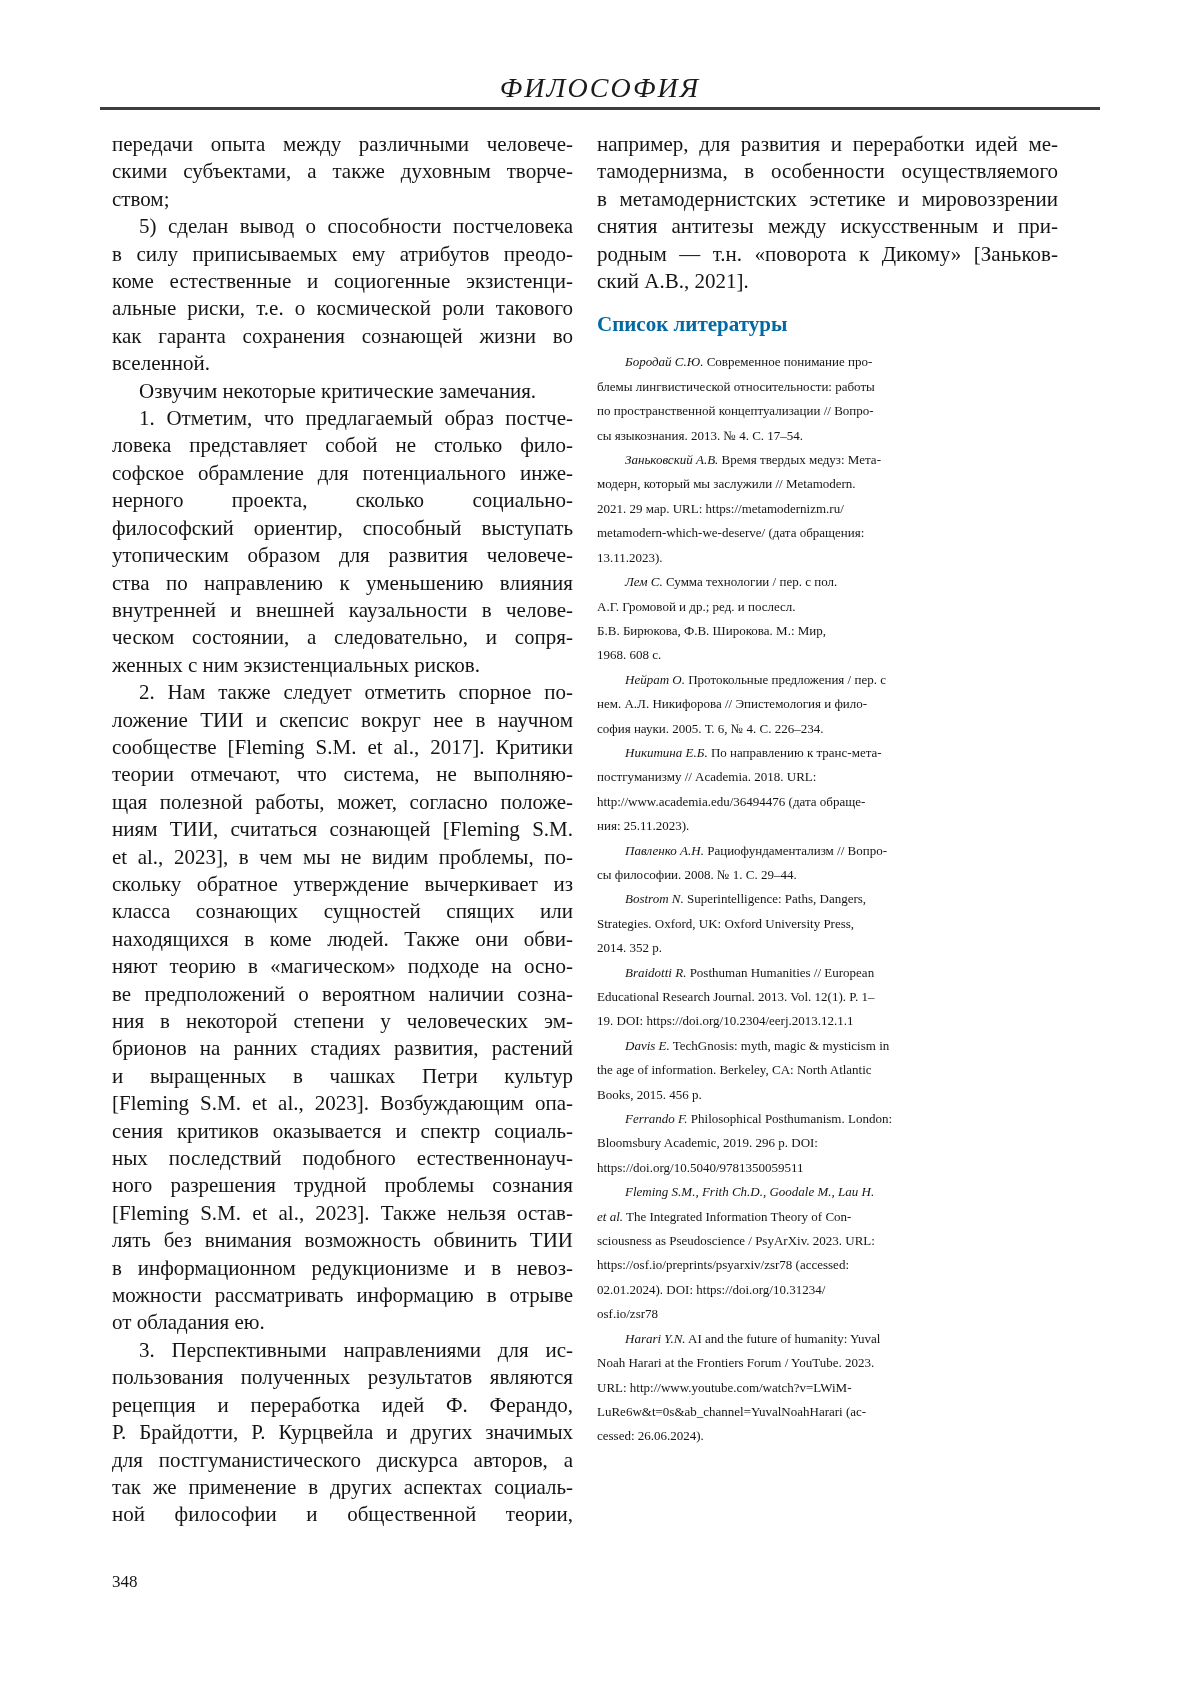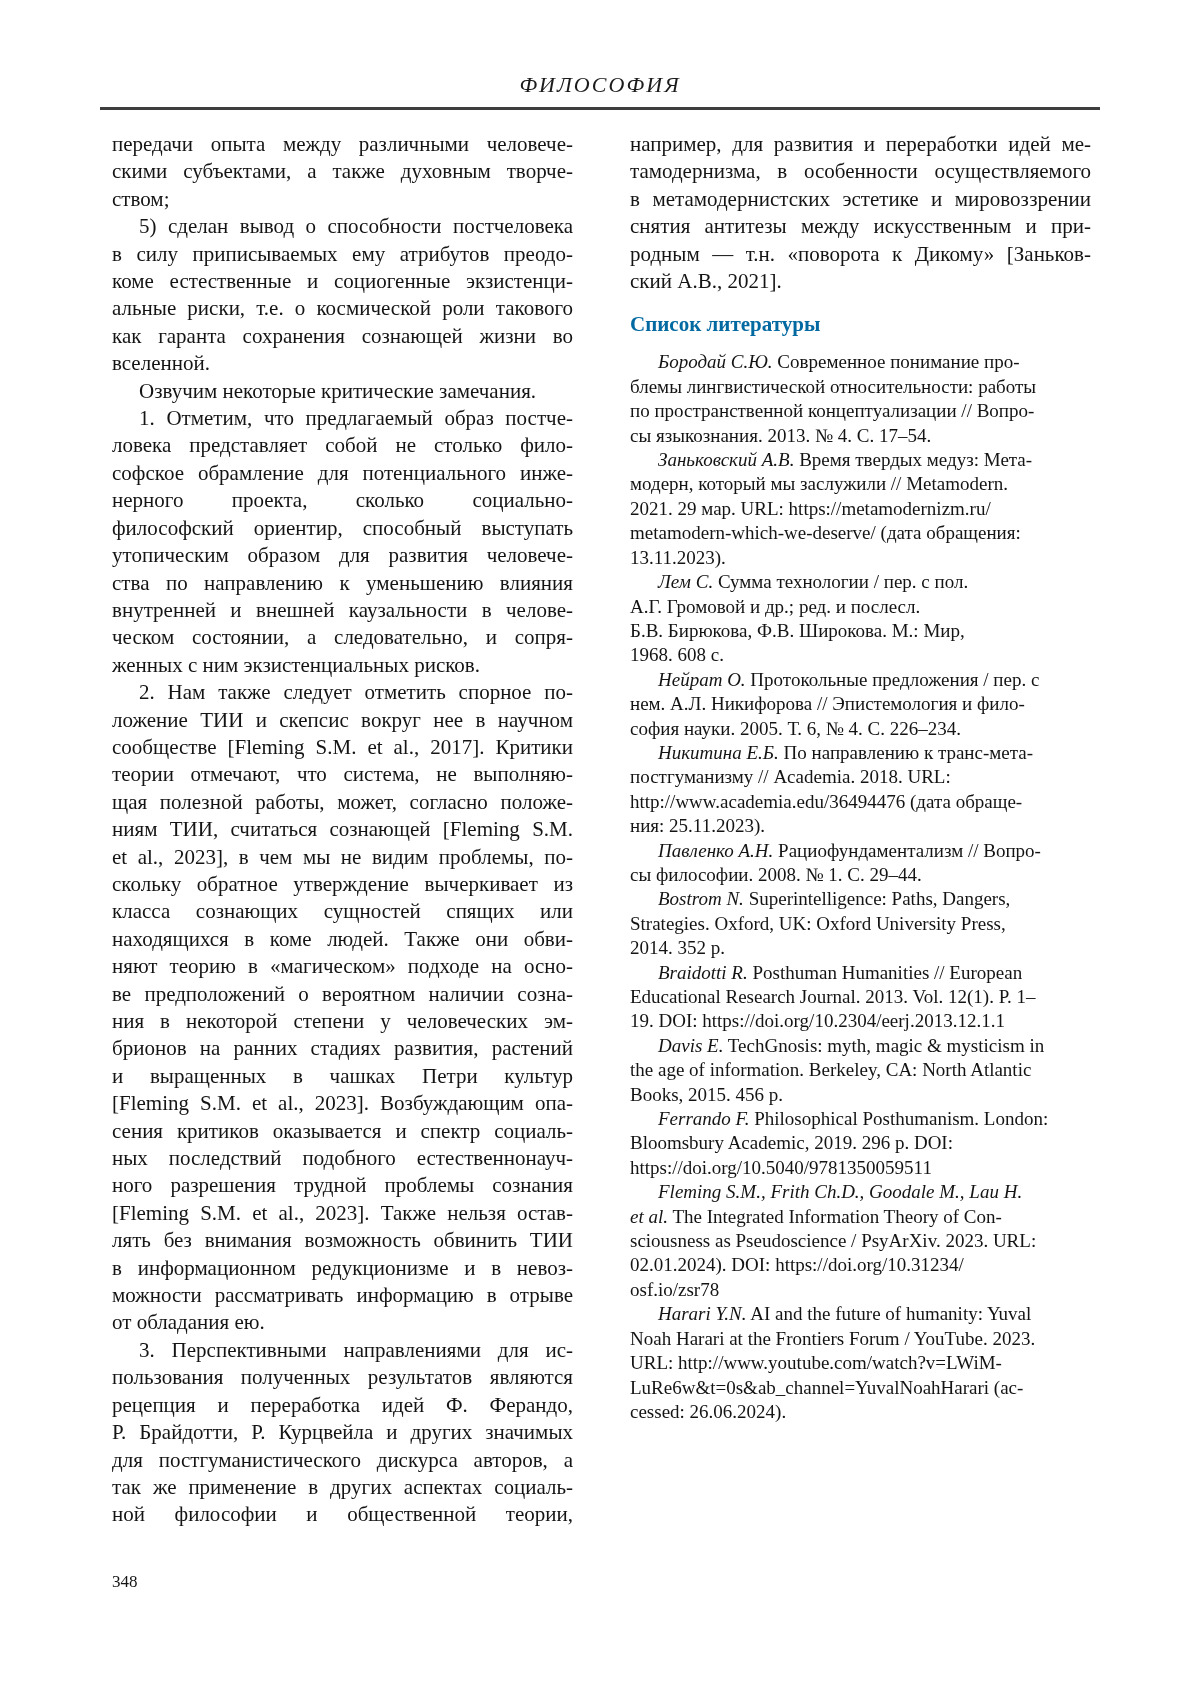--- a/index.html
+++ b/index.html
@@ -8,33 +8,33 @@
     background: #ffffff;
     font-family: "Liberation Serif", serif;
     color: #141414;
   }
   .page { position: relative; width: 1200px; height: 1697px; overflow: hidden; }
 
   .journal-header {
     position: absolute; top: 72px; left: 0; width: 100%;
     text-align: center;
     font-style: italic;
-    font-size: 22px;
+    font-size: 28px;
     letter-spacing: 2px;
     color: #1b1b1b;
   }
   .header-rule {
     position: absolute; top: 107px; left: 100px;
     width: 1000px; height: 3px;
     background: #3e3e3e;
   }
 
   .columns {
     position: absolute; top: 131px; left: 112px;
-    display: flex; gap: 57px;
+    display: flex; gap: 24px;
   }
   .col { width: 461px; }
 
   
   .para { margin: 0; }
   .ln {
     font-size: 21px;
     line-height: 27.4px;
     text-align: justify;
     text-align-last: justify;
@@ -45,21 +45,21 @@
 
   
   .bib-heading {
     margin: 16px 0 13px 0;
     font-size: 21px;
     font-weight: bold;
     line-height: 26px;
     color: #0369a1;
   }
   .bib .ln {
-    font-size: 19px;
+    font-size: 13px;
     line-height: 24.4px;
     text-align: center;
     text-align-last: left;
   }
   .bib .ln.ind { text-indent: 28px; }
 
   .page-number {
     position: absolute; top: 1572px; left: 112px;
     font-size: 17px;
     color: #141414;
@@ -206,20 +206,21 @@
           </div>
           <div class="para">
             <div class="ln ind"><i>Ferrando F.</i> Philosophical Posthumanism. London:</div>
             <div class="ln">Bloomsbury Academic, 2019. 296 p. DOI:</div>
             <div class="ln">https://doi.org/10.5040/9781350059511</div>
           </div>
           <div class="para">
             <div class="ln ind"><i>Fleming S.M., Frith Ch.D., Goodale M., Lau H.</i></div>
             <div class="ln"><i>et al.</i> The Integrated Information Theory of Con-</div>
             <div class="ln">sciousness as Pseudoscience / PsyArXiv. 2023. URL:</div>
+            <div class="ln">https://osf.io/preprints/psyarxiv/zsr78 (accessed:</div>
             <div class="ln">02.01.2024). DOI: https://doi.org/10.31234/</div>
             <div class="ln">osf.io/zsr78</div>
           </div>
           <div class="para">
             <div class="ln ind"><i>Harari Y.N.</i> AI and the future of humanity: Yuval</div>
             <div class="ln">Noah Harari at the Frontiers Forum / YouTube. 2023.</div>
             <div class="ln">URL: http://www.youtube.com/watch?v=LWiM-</div>
             <div class="ln">LuRe6w&amp;t=0s&amp;ab_channel=YuvalNoahHarari (ac-</div>
             <div class="ln">cessed: 26.06.2024).</div>
           </div>

